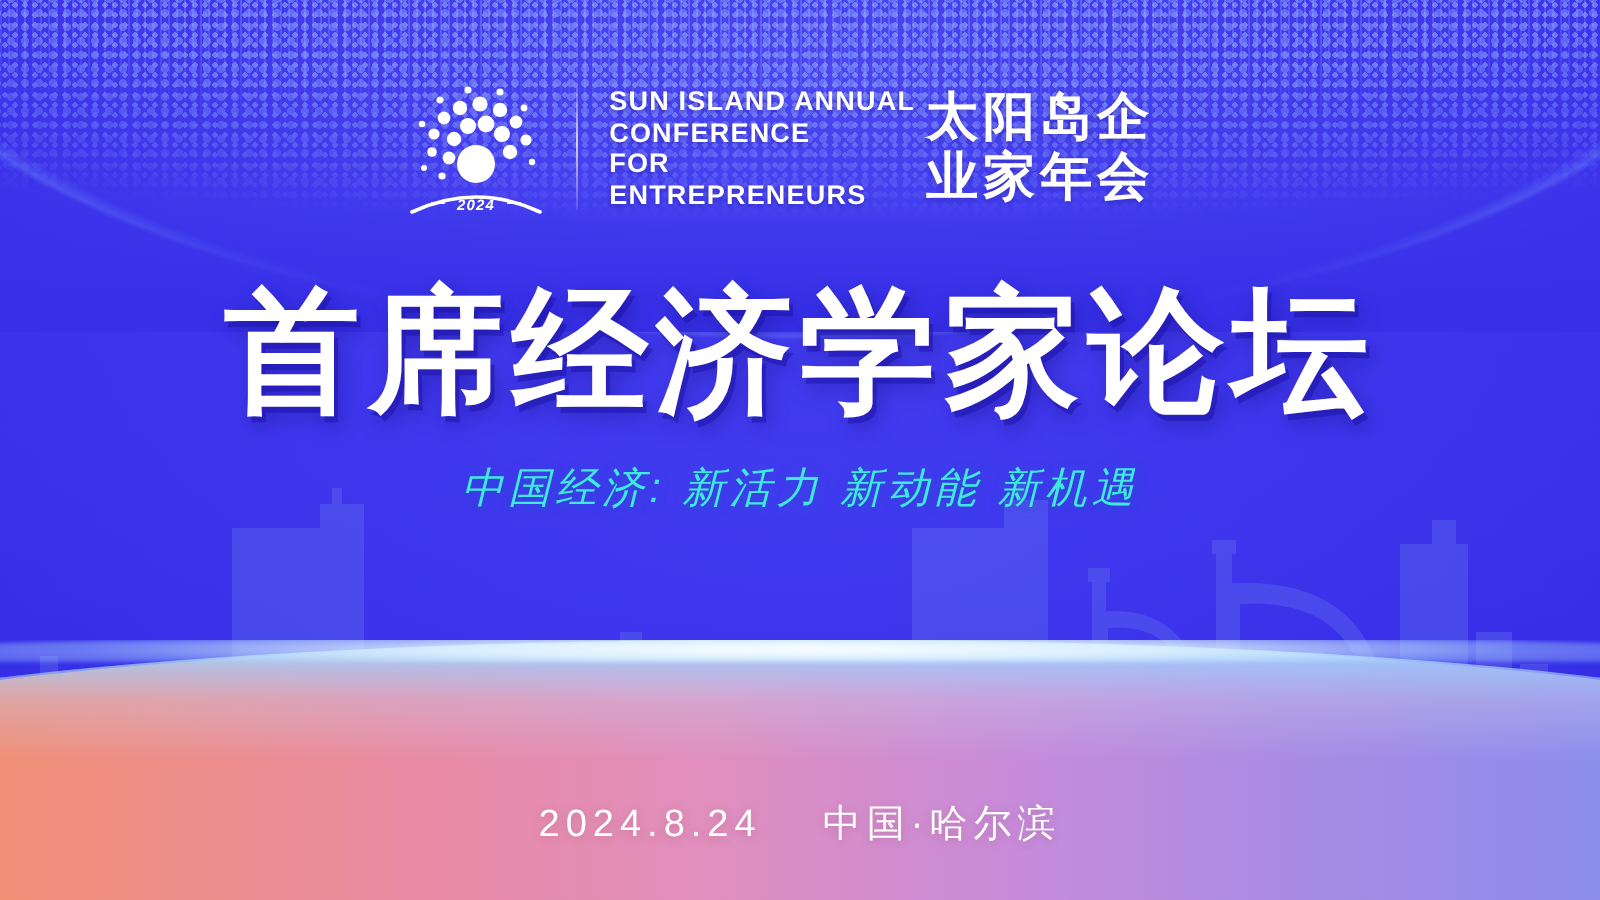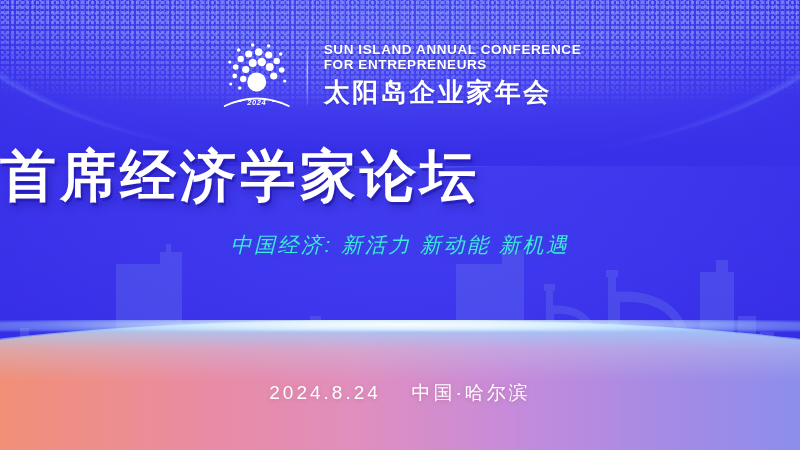--- a/index.html
+++ b/index.html
@@ -109,55 +109,55 @@
   .logo{
     position:absolute;top:34px;left:50%;transform:translateX(-50%);
     display:flex;align-items:center;gap:12px;
   }
   .mark{width:76px;height:80px;flex:0 0 auto;font-style:italic;}
   .mark svg{display:block;width:100%;height:100%;}
   .divider{
     width:1px;height:62px;
     background:linear-gradient(180deg, rgba(255,255,255,.12), rgba(255,255,255,.75) 45%, rgba(255,255,255,.12));
   }
-  .logo-text{display:flex;flex-direction:column;justify-content:center;gap:4px;padding-left:4px;}
+  .logo-text{display:flex;flex-direction:row;justify-content:center;gap:4px;padding-left:4px;}
   .eng{
     color:#fff;font-size:13.5px;font-weight:700;letter-spacing:.6px;
     line-height:15.5px;white-space:pre-line;
     text-shadow:0 1px 2px rgba(20,10,120,.35);
   }
   .cn-sub{
     color:#fff;font-size:26px;font-weight:700;letter-spacing:2.5px;
     line-height:30px;
     text-shadow:0 1px 3px rgba(20,10,120,.30);
   }
 
   
   .title{
-    position:absolute;top:136px;left:0;right:0;
+    position:absolute;top:136px;left:0;right:0;text-align:center;
     color:#fff;
-    font-size:56px;font-weight:700;letter-spacing:4px;
+    font-size:68px;font-weight:700;letter-spacing:4px;
     line-height:80px;
     font-family:"Liberation Sans","DejaVu Sans",sans-serif;
     text-shadow:
       2px 3px 0 rgba(30,20,170,.55),
       3px 5px 10px rgba(20,10,120,.40);
   }
   .subtitle{
     position:absolute;top:228px;left:0;right:0;text-align:center;
     color:#3FE9DE;
     font-size:21px;font-weight:400;letter-spacing:2.5px;
     line-height:34px;
     font-style:italic;
     text-shadow:0 1px 6px rgba(0,120,160,.35);
   }
 
   
   .dateline{
-    position:absolute;top:381px;left:0;right:0;text-align:center;
+    position:absolute;top:401px;left:0;right:0;text-align:center;
     color:#fff;
     font-size:19px;font-weight:400;letter-spacing:3px;
     line-height:24px;
     text-shadow:0 1px 4px rgba(150,70,90,.30);
   }
   .dateline .sep{display:inline-block;width:14px;}
 </style>
 </head>
 <body>
 

